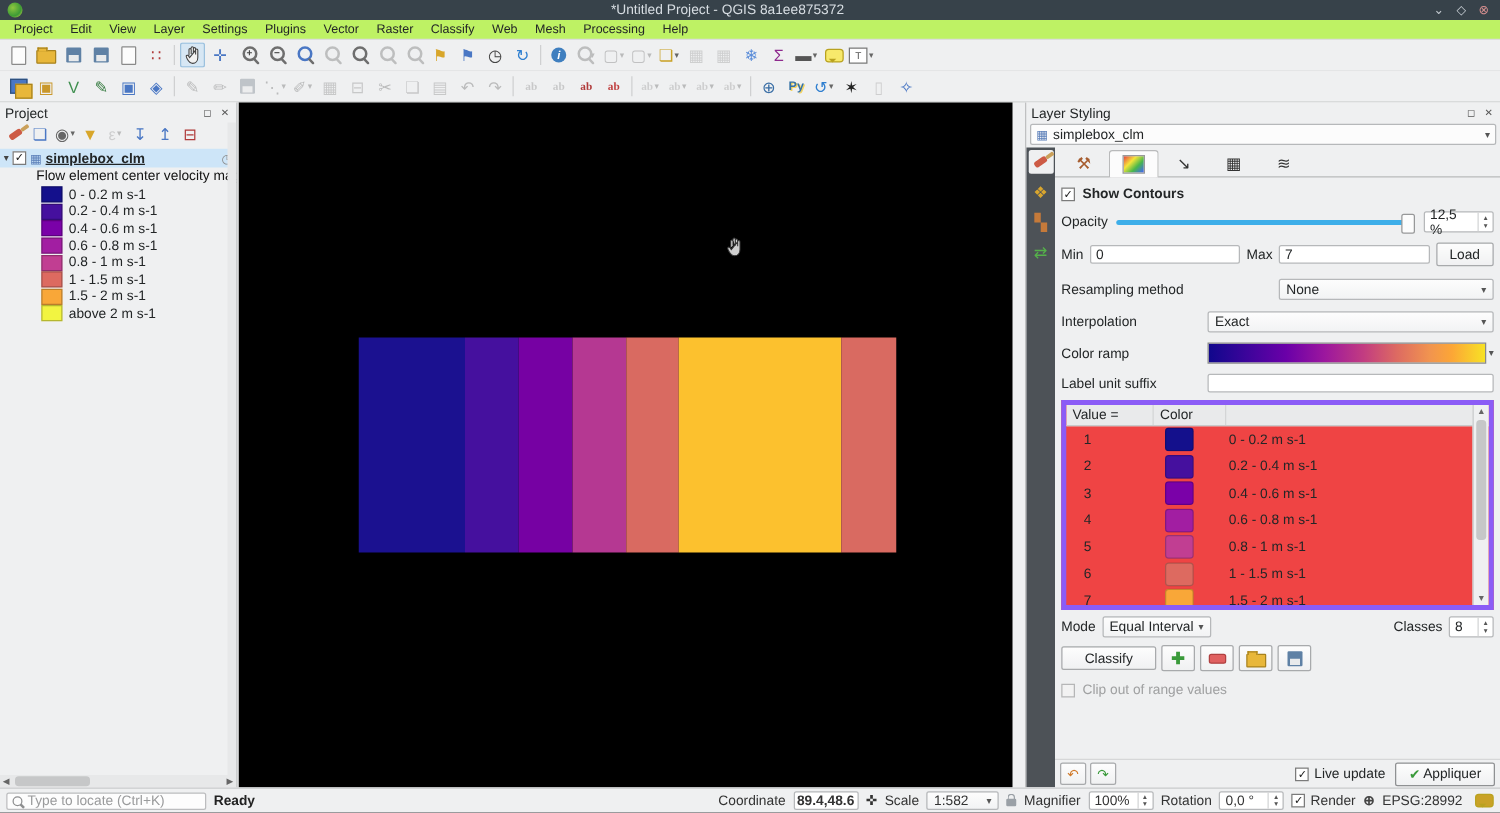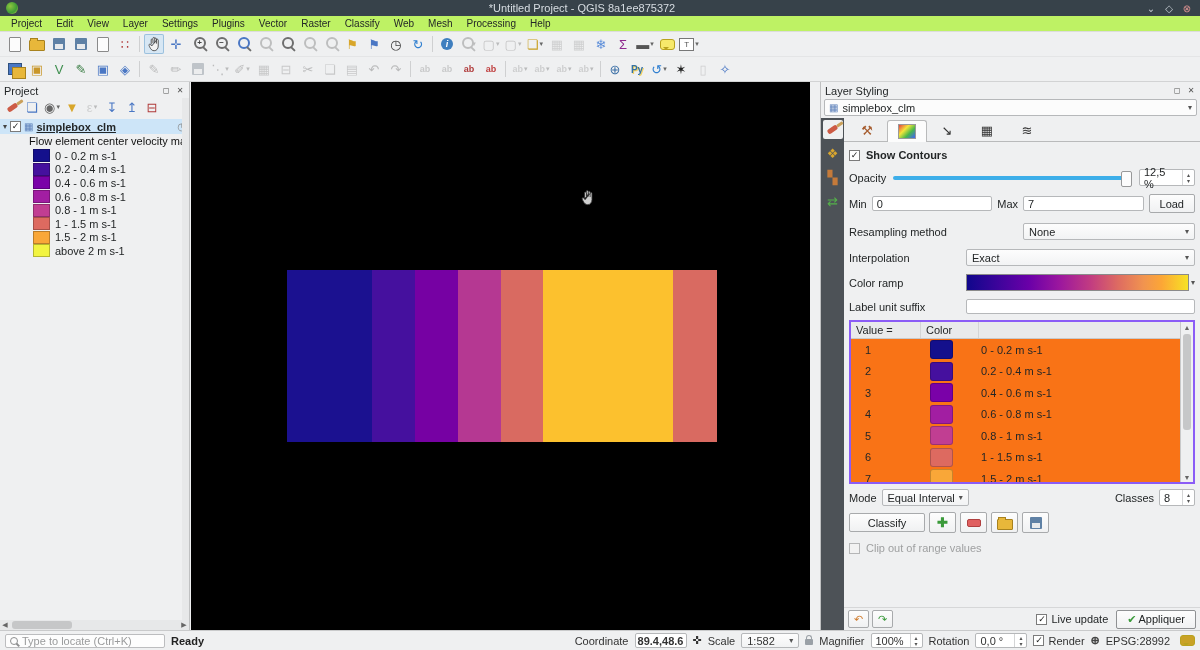--- a/index.html
+++ b/index.html
@@ -21,21 +21,21 @@
   
   .toolbar{position:absolute;left:0;width:1200px;display:flex;align-items:center;background:#eff0f1;padding-left:4px;box-sizing:border-box;}
   #toolbar1{top:32px;height:25px;border-bottom:1px solid #e4e5e6;}
   #toolbar2{top:57px;height:25px;border-bottom:1px solid #d2d3d4;}
   .tb-icon{width:20px;height:20px;display:flex;align-items:center;justify-content:center;margin:0 1px;border-radius:2px;position:relative;}
   .tb-icon.active{background:#d7e7f4;box-shadow:inset 0 0 0 1px #9cc1de;}
   .tb-icon.disabled{opacity:.38;filter:grayscale(.7);}
   .sep{width:1px;height:16px;background:#cfd0d1;margin:0 3px;flex:none;}
   .ddm{font-size:7px;color:#666;margin-left:1px;}
   .k-glyph{font-size:13px;line-height:1;}
-  .k-glyph.sm{font-size:9px;font-weight:bold;}
+  .k-glyph.sm{font-size:9px;font-weight:bold;font-family:Liberation Serif, serif;}
   .k-page{width:10px;height:13px;background:#fcfcfc;border:1px solid #8a8a8a;border-radius:1px;display:block;}
   .k-folder{width:14px;height:9px;background:#e8b73a;border:1px solid #a8821e;border-radius:1px;position:relative;display:block;margin-top:3px;}
   .k-folder::before{content:"";position:absolute;top:-3px;left:0;width:6px;height:2px;background:#e8b73a;border:1px solid #a8821e;border-bottom:none;}
   .k-floppy{width:12px;height:12px;background:#5f81a5;border-radius:1px;position:relative;display:block;}
   .k-floppy::after{content:"";position:absolute;left:2px;bottom:1px;width:8px;height:5px;background:#e8eaec;}
   .k-mag{width:8px;height:8px;border:2px solid #6e6e6e;border-radius:50%;position:relative;display:flex;align-items:center;justify-content:center;margin:-3px -3px 0 0;}
   .k-mag::after{content:"";position:absolute;right:-4px;bottom:-3px;width:6px;height:2px;background:#6e6e6e;border-radius:1px;transform:rotate(45deg);}
   .mag-sub{font-size:8px;font-weight:bold;color:#444;line-height:8px;}
   .k-bubble{width:13px;height:9px;background:#f7e96b;border:1px solid #b9a21f;border-radius:3px;position:relative;display:block;}
   .k-bubble::after{content:"";position:absolute;left:2px;bottom:-4px;border:3px solid transparent;border-top-color:#b9a21f;}
@@ -94,21 +94,21 @@
   .lbl{white-space:nowrap;}
   .field{height:15px;border:1px solid #b6b8ba;border-radius:2px;background:#fff;display:flex;align-items:center;padding:0 4px;box-sizing:border-box;}
   .btn{height:19px;border:1px solid #a8aaac;border-radius:2px;background:linear-gradient(#fdfdfd,#f0f1f2);display:flex;align-items:center;justify-content:center;padding:0 10px;box-sizing:border-box;}
   .combo{height:17px;border:1px solid #b6b8ba;border-radius:2px;background:linear-gradient(#fdfdfd,#f2f3f4);display:flex;align-items:center;padding:0 5px;box-sizing:border-box;gap:4px;}
   .spinner{height:17px;border:1px solid #b6b8ba;border-radius:2px;background:#fff;display:flex;align-items:stretch;box-sizing:border-box;}
   .spin-val{padding:0 4px;display:flex;align-items:center;flex:1;}
   .spin-arrows{width:11px;border-left:1px solid #d4d5d6;display:flex;flex-direction:column;align-items:center;justify-content:center;font-size:6px;color:#555;line-height:6px;}
   .slider{flex:1;height:4px;background:#3daee9;border-radius:2px;position:relative;margin:0 9px 0 7px;}
   .slider-handle{position:absolute;right:-2px;top:-5px;width:9px;height:14px;background:#fcfcfc;border:1px solid #979899;border-radius:2px;}
   .ramp-bar{flex:1;height:15px;border:1px solid #8a8a8a;background:linear-gradient(90deg,#10078c,#3d049b 14%,#6a00a8 28%,#9c179e 42%,#c23c81 56%,#dd6a62 68%,#f1944f 80%,#fca636 88%,#f7e225 100%);}
-  .vtable{margin:6px 5px 0 5px;border:2px solid #8b5cf6;background:#f97316;position:relative;height:160px;overflow:hidden;flex:none;}
+  .vtable{margin:6px 5px 0 5px;border:4px solid #8b5cf6;background:#ef4444;position:relative;height:160px;overflow:hidden;flex:none;}
   .vt-head{display:flex;height:16px;background:#e9eaeb;border-bottom:1px solid #c8c9ca;align-items:center;}
   .vh{padding:0 5px;border-right:1px solid #d4d5d6;box-sizing:border-box;height:16px;display:flex;align-items:center;}
   .vt-rows{position:absolute;top:17px;left:0;right:12px;bottom:0;overflow:hidden;}
   .vt-row{display:flex;align-items:center;height:21.5px;}
   .vt-val{width:70px;padding-left:14px;box-sizing:border-box;}
   .vt-color{width:58px;display:flex;padding-left:9px;box-sizing:border-box;}
   .vt-swatch{width:21px;height:17px;border-radius:3px;border:1px solid rgba(0,0,0,.2);}
   .vt-label{flex:1;padding-left:2px;}
   .vt-scroll{position:absolute;right:0;top:0;bottom:0;width:12px;background:#eff0f1;border-left:1px solid #c8c9ca;display:flex;flex-direction:column;align-items:center;}
   .vt-thumb{width:8px;flex:none;height:96px;background:#c6c7c8;border-radius:3px;margin-top:2px;}

